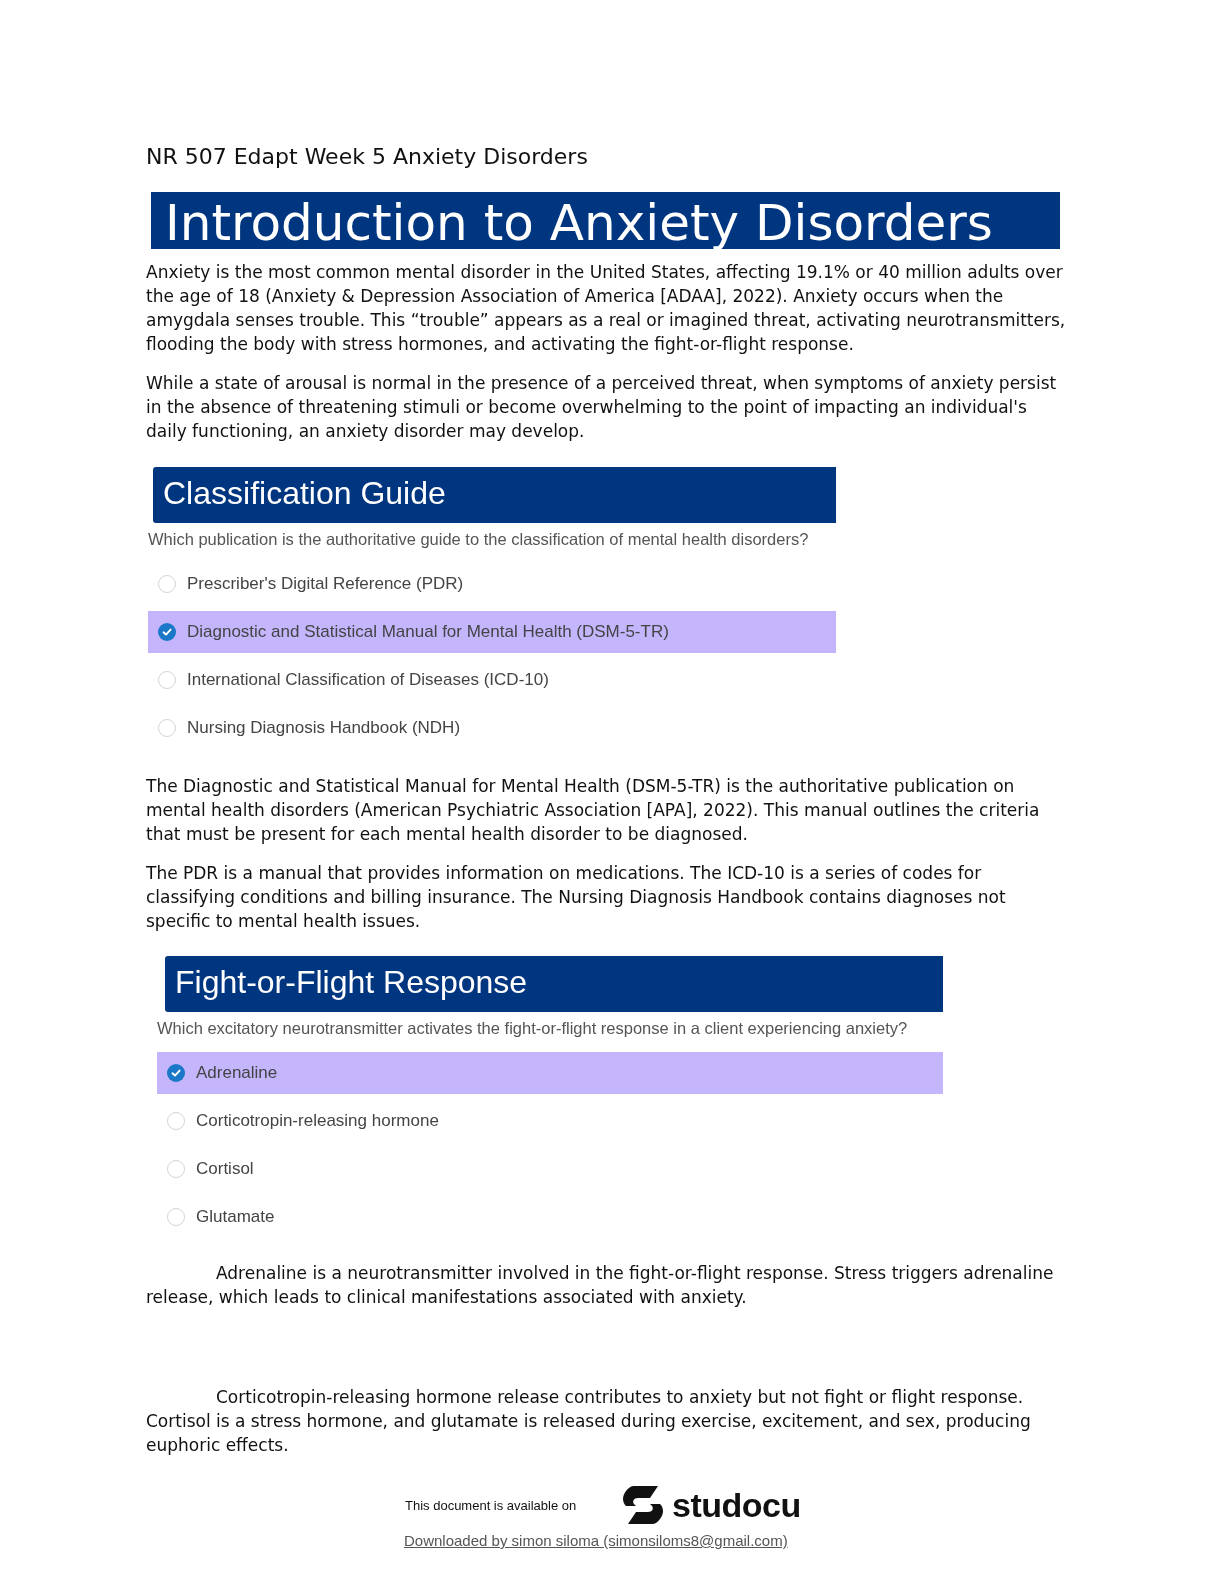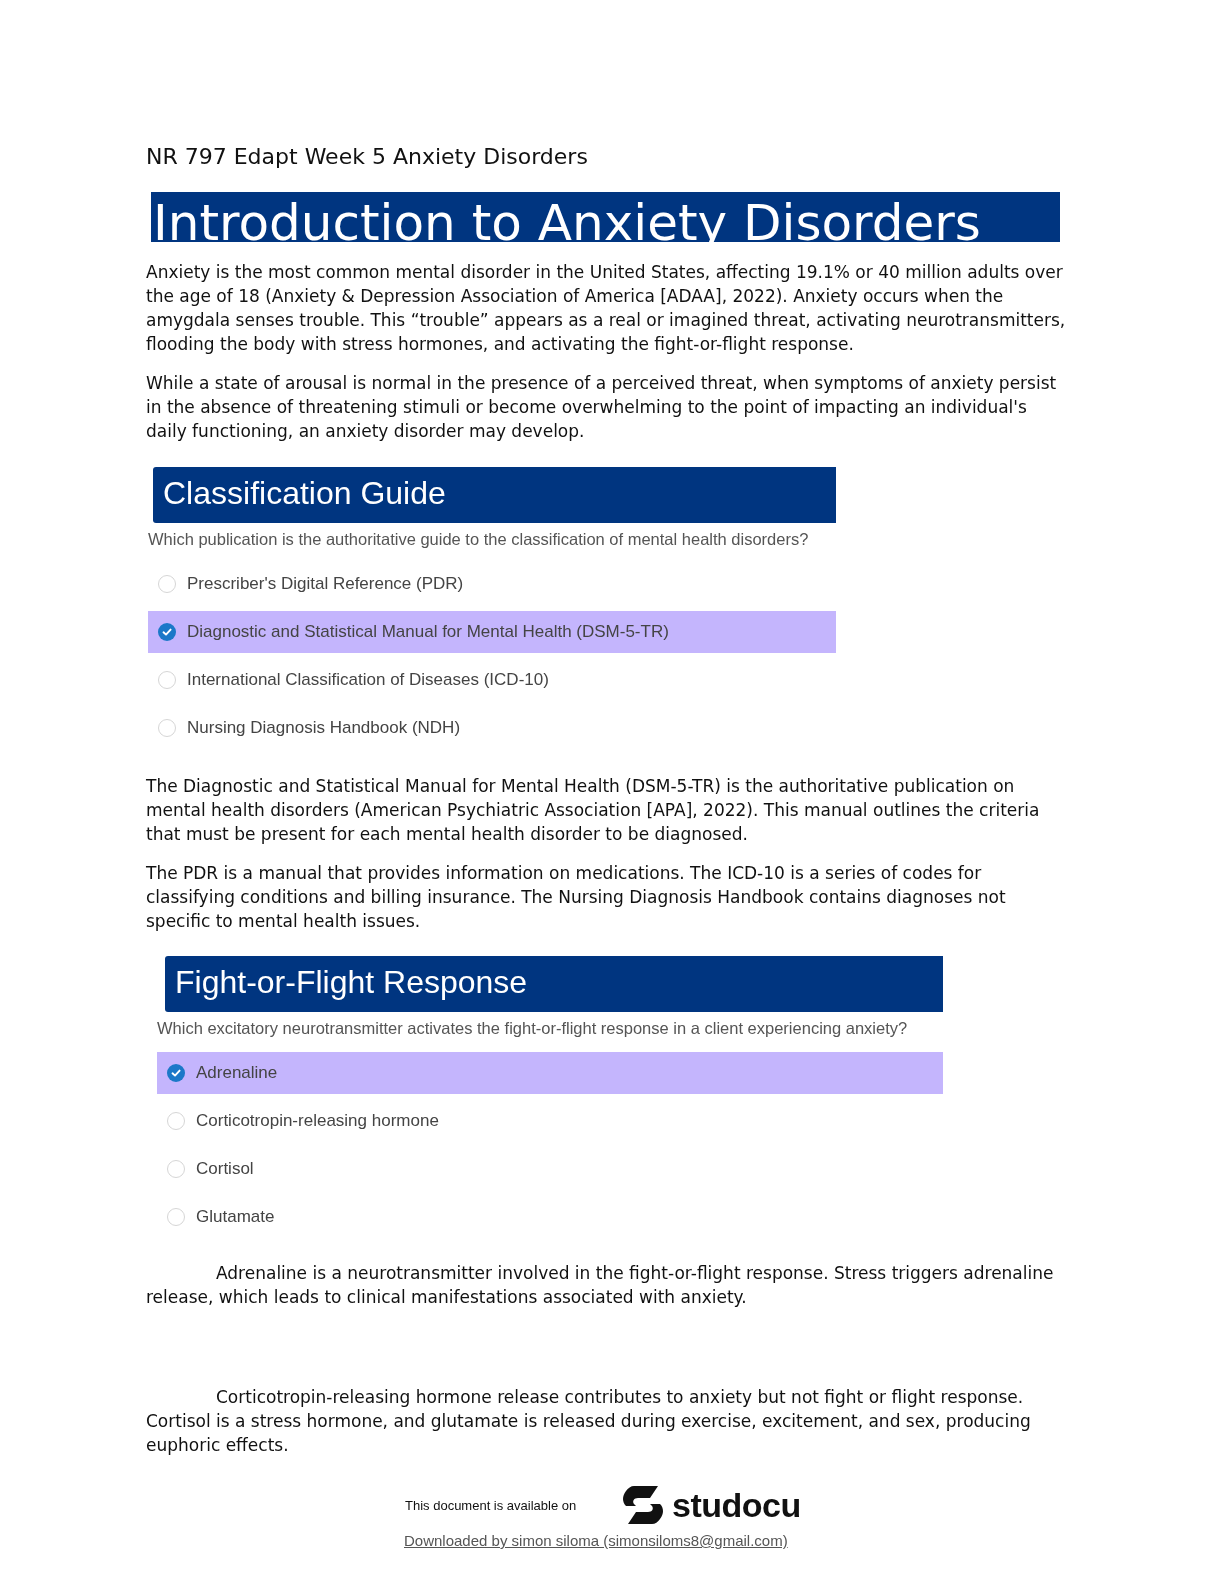--- a/index.html
+++ b/index.html
@@ -1,42 +1,42 @@
 <!DOCTYPE html>
 <html><head>
   <meta charset="utf-8">
   <style>
     html, body { margin: 0; padding: 0; background: #ffffff; }
     body { width: 1224px; height: 1584px; position: relative; overflow: hidden;
            font-family: "DejaVu Sans", sans-serif; color: #111; }
     .abs { position: absolute; }
     .doc-title { left: 146px; top: 144px; font-size: 22px; color: #111; font-family: "DejaVu Sans", sans-serif; }
-    .main-banner { left: 151px; top: 192px; width: 909px; height: 50px; background: #003580; color: #fff;
-                   font-size: 50px; line-height: 62px; font-family: "DejaVu Sans", sans-serif; padding-left: 2px; box-sizing: border-box; white-space: nowrap; }
+    .main-banner { left: 151px; top: 192px; width: 909px; height: 57px; background: #003580; color: #fff;
+                   font-size: 50px; line-height: 62px; font-family: "DejaVu Sans", sans-serif; padding-left: 14px; box-sizing: border-box; white-space: nowrap; }
     .para { left: 146px; width: 920px; font-size: 17px; line-height: 24px; font-family: "DejaVu Sans", sans-serif; color: #111; margin: 0; }
     .para.indent { text-indent: 70px; }
     .q-card { left: 148px; }
     .q-banner { background: #003580; color: #fff; font-family: "Liberation Sans", sans-serif; font-size: 32px;
                 height: 56px; line-height: 52px; padding-left: 10px; border-radius: 3px 0 0 3px; box-sizing: border-box; white-space: nowrap; }
     .q-text { font-family: "Liberation Sans", sans-serif; font-size: 16.5px; color: #555; margin-top: 7px; white-space: nowrap; }
     .opt { position: relative; height: 42px; display: flex; align-items: center; font-family: "Liberation Sans", sans-serif;
            font-size: 17px; color: #444; padding-left: 10px; box-sizing: border-box; }
     .opt.selected { background: #c4b5fd; }
     .radio { width: 18px; height: 18px; border-radius: 50%; border: 1.5px solid #d6d6d6; box-sizing: border-box; margin-right: 11px; flex: none; background:#fff; }
     .radio.checked { border: none; background: #1b78c8; display: flex; align-items: center; justify-content: center; }
     .radio.checked svg { width: 12px; height: 12px; }
     .avail { left: 405px; top: 1498px; font-family: "Liberation Sans", sans-serif; font-size: 13px; color: #111; }
     .brand { left: 620px; top: 1482px; display: flex; align-items: center; }
     .brand-word { font-family: "Liberation Sans", sans-serif; font-weight: bold; font-size: 34px; color: #111; margin-left: 6px; letter-spacing: -0.5px; }
     .download { left: 404px; top: 1532px; font-family: "Liberation Sans", sans-serif; font-size: 15px; color: #555; text-decoration: underline; }
   </style>
 </head>
 <body>
 
-<div class="abs doc-title">NR 797 Edapt Week 5 Anxiety Disorders</div>
+<div class="abs doc-title">NR 507 Edapt Week 5 Anxiety Disorders</div>
 <div class="abs main-banner">Introduction to Anxiety Disorders</div>
 
 <p class="abs para" style="top:260px;">Anxiety is the most common mental disorder in the United States, affecting 19.1% or 40 million adults over the age of 18 (Anxiety &amp; Depression Association of America [ADAA], 2022). Anxiety occurs when the amygdala senses trouble. This “trouble” appears as a real or imagined threat, activating neurotransmitters, flooding the body with stress hormones, and activating the fight-or-flight response.</p>
 <p class="abs para" style="top:371px;">While a state of arousal is normal in the presence of a perceived threat, when symptoms of anxiety persist in the absence of threatening stimuli or become overwhelming to the point of impacting an individual's daily functioning, an anxiety disorder may develop.</p>
 
 <div class="abs q-card" style="top:467px; width:688px;">
   <div class="q-banner" style="margin-left:5px;">Classification Guide</div>
   <div class="q-text">Which publication is the authoritative guide to the classification of mental health disorders?</div>
   <div style="height:14px;"></div>
   <div class="opt">

